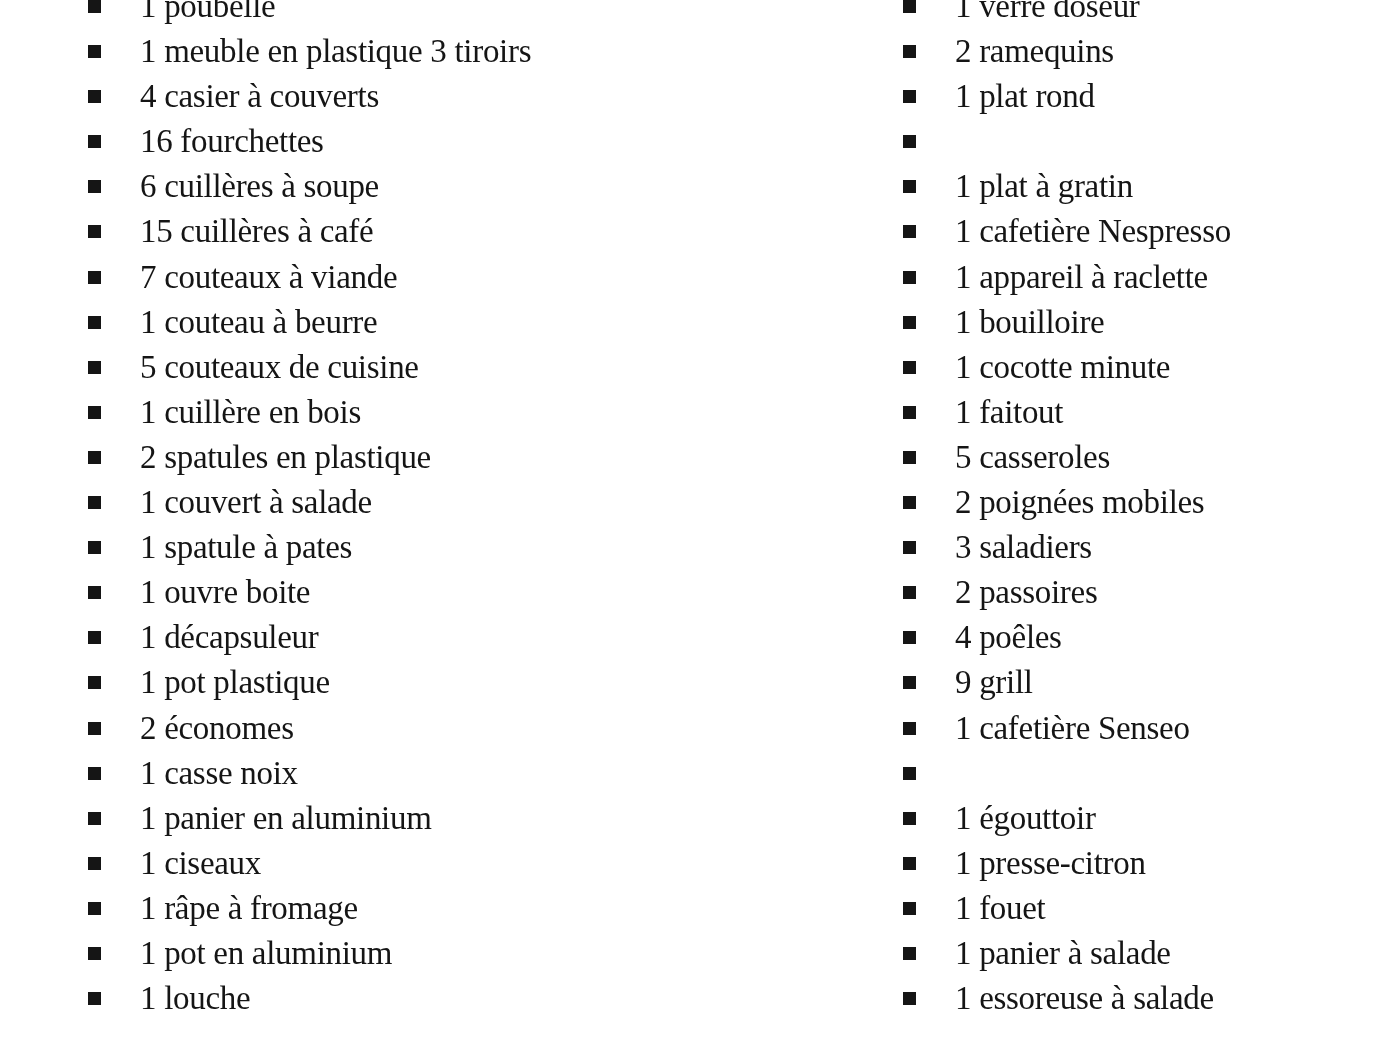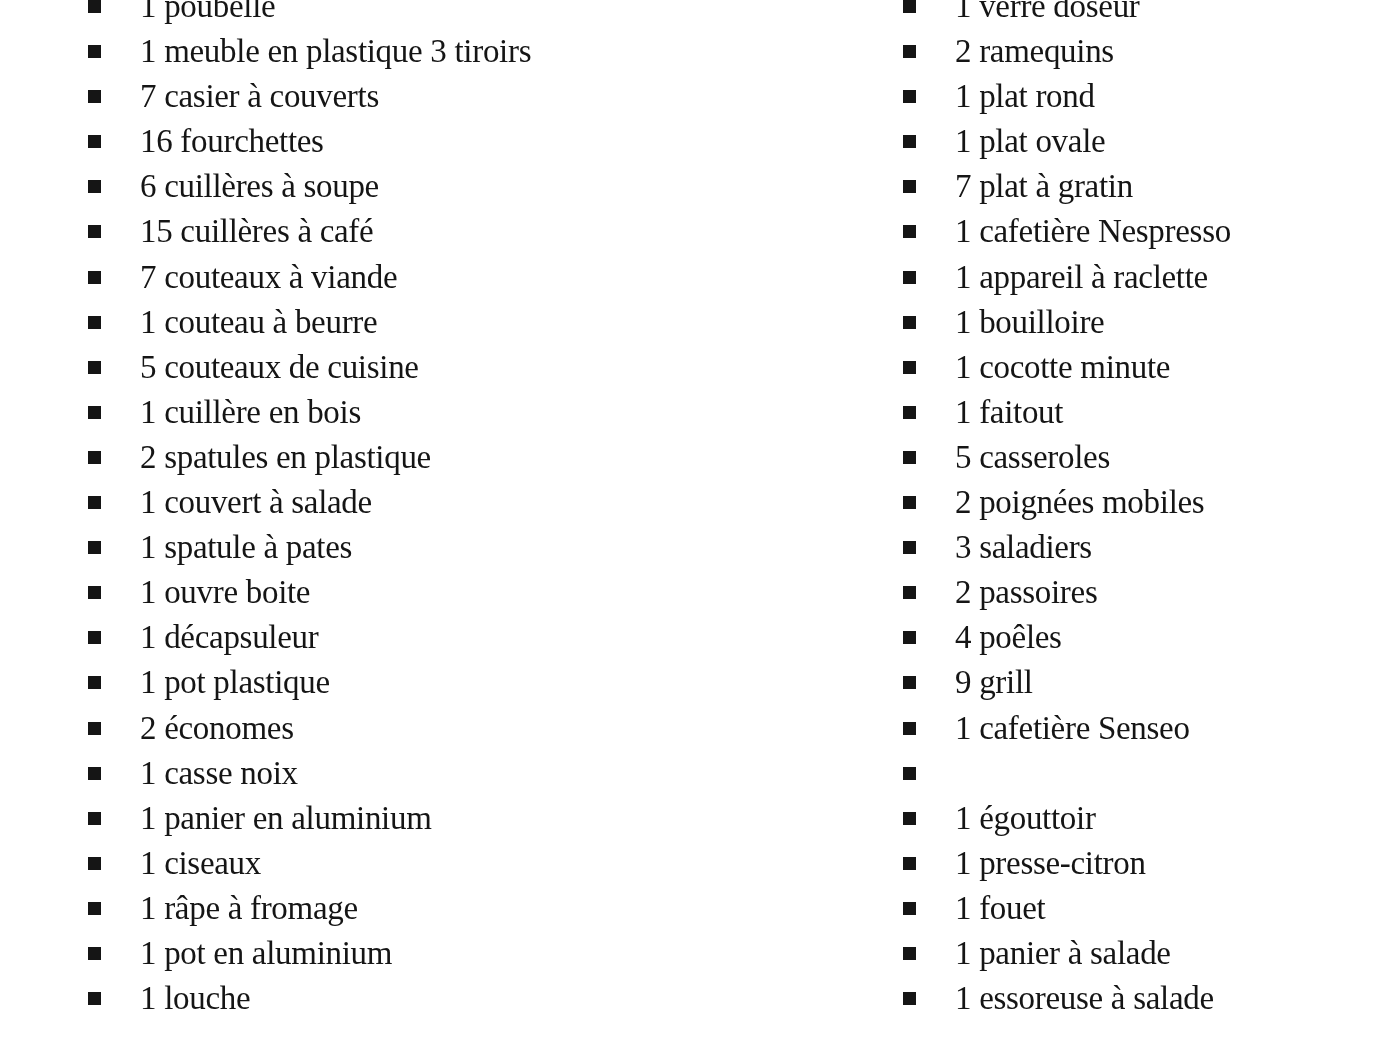--- a/index.html
+++ b/index.html
@@ -50,21 +50,21 @@
     display: inline-block;
   }
 </style>
 </head>
 <body>
 
 <div class="page">
   <ul class="col col-left">
       <li class="row"><span class="bullet"></span><span class="item-text">1 poubelle</span></li>
       <li class="row"><span class="bullet"></span><span class="item-text">1 meuble en plastique 3 tiroirs</span></li>
-      <li class="row"><span class="bullet"></span><span class="item-text">7 casier à couverts</span></li>
+      <li class="row"><span class="bullet"></span><span class="item-text">4 casier à couverts</span></li>
       <li class="row"><span class="bullet"></span><span class="item-text">16 fourchettes</span></li>
       <li class="row"><span class="bullet"></span><span class="item-text">6 cuillères à soupe</span></li>
       <li class="row"><span class="bullet"></span><span class="item-text">15 cuillères à café</span></li>
       <li class="row"><span class="bullet"></span><span class="item-text">7 couteaux à viande</span></li>
       <li class="row"><span class="bullet"></span><span class="item-text">1 couteau à beurre</span></li>
       <li class="row"><span class="bullet"></span><span class="item-text">5 couteaux de cuisine</span></li>
       <li class="row"><span class="bullet"></span><span class="item-text">1 cuillère en bois</span></li>
       <li class="row"><span class="bullet"></span><span class="item-text">2 spatules en plastique</span></li>
       <li class="row"><span class="bullet"></span><span class="item-text">1 couvert à salade</span></li>
       <li class="row"><span class="bullet"></span><span class="item-text">1 spatule à pates</span></li>
@@ -76,22 +76,22 @@
       <li class="row"><span class="bullet"></span><span class="item-text">1 panier en aluminium</span></li>
       <li class="row"><span class="bullet"></span><span class="item-text">1 ciseaux</span></li>
       <li class="row"><span class="bullet"></span><span class="item-text">1 râpe à fromage</span></li>
       <li class="row"><span class="bullet"></span><span class="item-text">1 pot en aluminium</span></li>
       <li class="row"><span class="bullet"></span><span class="item-text">1 louche</span></li>
     </ul>
   <ul class="col col-right">
       <li class="row"><span class="bullet"></span><span class="item-text">1 verre doseur</span></li>
       <li class="row"><span class="bullet"></span><span class="item-text">2 ramequins</span></li>
       <li class="row"><span class="bullet"></span><span class="item-text">1 plat rond</span></li>
-      <li class="row"><span class="bullet"></span><span class="item-text">1 plat ovale</span></li>
-      <li class="row"><span class="bullet"></span><span class="item-text">7 plat à gratin</span></li>
+      <li class="row"><span class="bullet"></span></li>
+      <li class="row"><span class="bullet"></span><span class="item-text">1 plat à gratin</span></li>
       <li class="row"><span class="bullet"></span><span class="item-text">1 cafetière Nespresso</span></li>
       <li class="row"><span class="bullet"></span><span class="item-text">1 appareil à raclette</span></li>
       <li class="row"><span class="bullet"></span><span class="item-text">1 bouilloire</span></li>
       <li class="row"><span class="bullet"></span><span class="item-text">1 cocotte minute</span></li>
       <li class="row"><span class="bullet"></span><span class="item-text">1 faitout</span></li>
       <li class="row"><span class="bullet"></span><span class="item-text">5 casseroles</span></li>
       <li class="row"><span class="bullet"></span><span class="item-text">2 poignées mobiles</span></li>
       <li class="row"><span class="bullet"></span><span class="item-text">3 saladiers</span></li>
       <li class="row"><span class="bullet"></span><span class="item-text">2 passoires</span></li>
       <li class="row"><span class="bullet"></span><span class="item-text">4 poêles</span></li>

